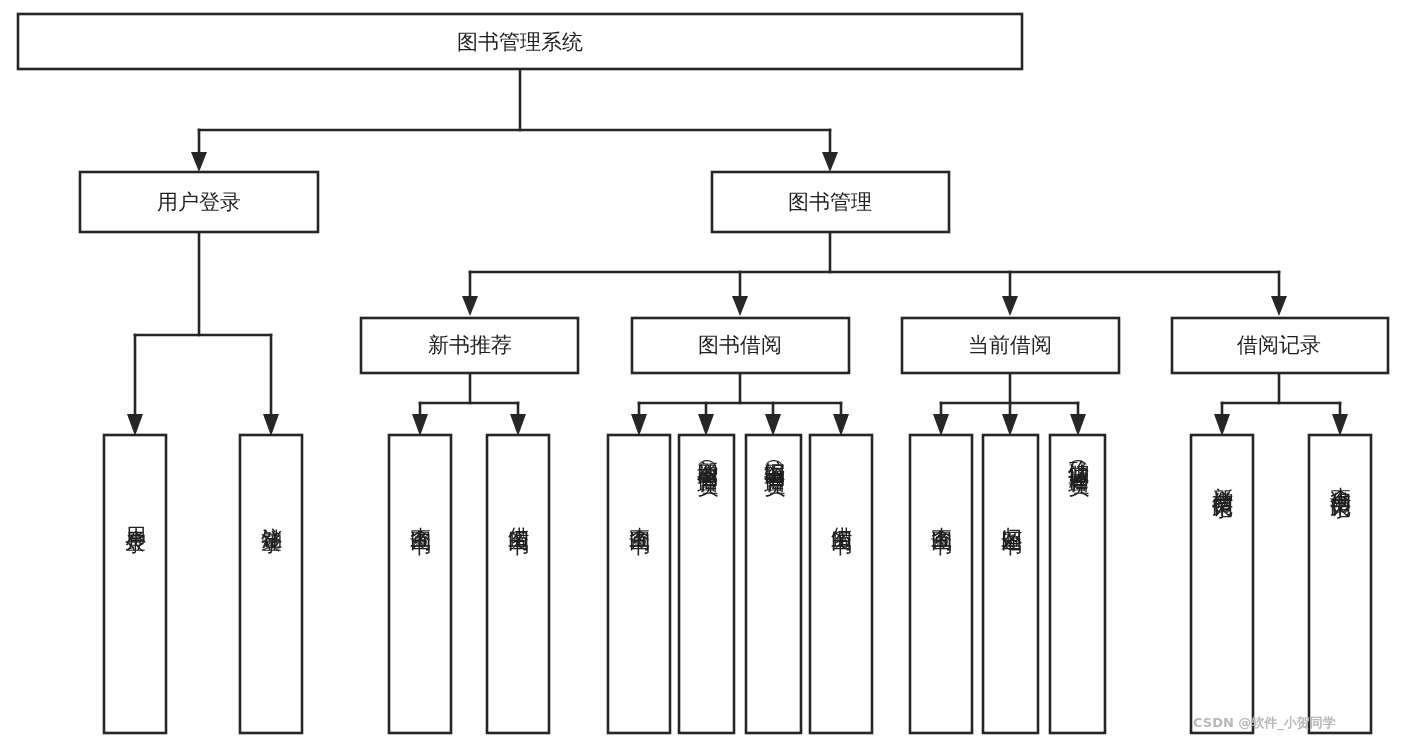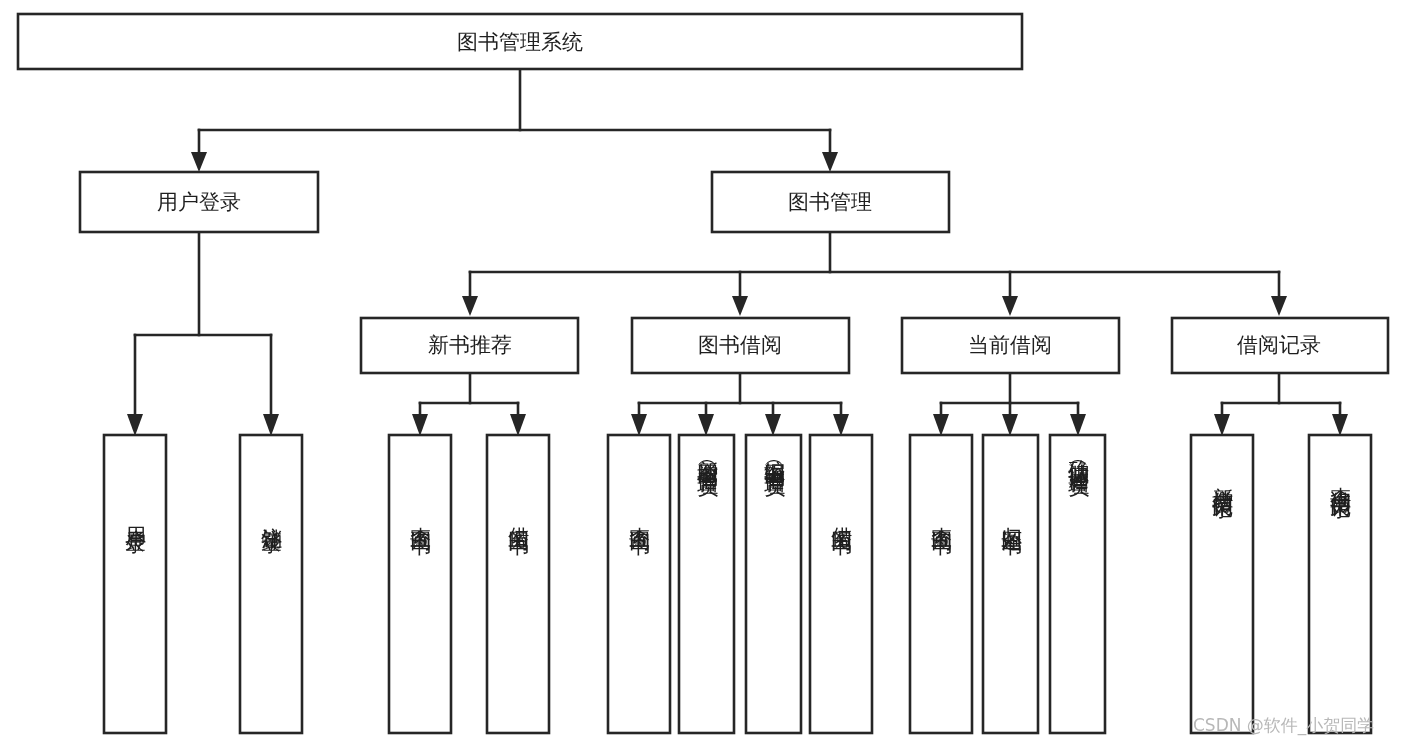--- a/index.html
+++ b/index.html
@@ -58,24 +58,25 @@
     line-height: 1.08;
     letter-spacing: 2.5px;
     white-space: nowrap;
     user-select: none;
   }
   .watermark {
     position: absolute;
     left: 1193px;
     top: 714px;
     font-family: "DejaVu Sans", "Liberation Sans", sans-serif;
-    font-size: 17px;
+    font-size: 13px;
     color: #b8b8b8;
     white-space: nowrap;
     user-select: none;
+    font-weight: bold;
   }
 </style>
 </head>
 <body>
 
 <div id="diagram-root">
 
   <svg id="flow-svg" viewBox="0 0 1405 747">
 
     <g>

